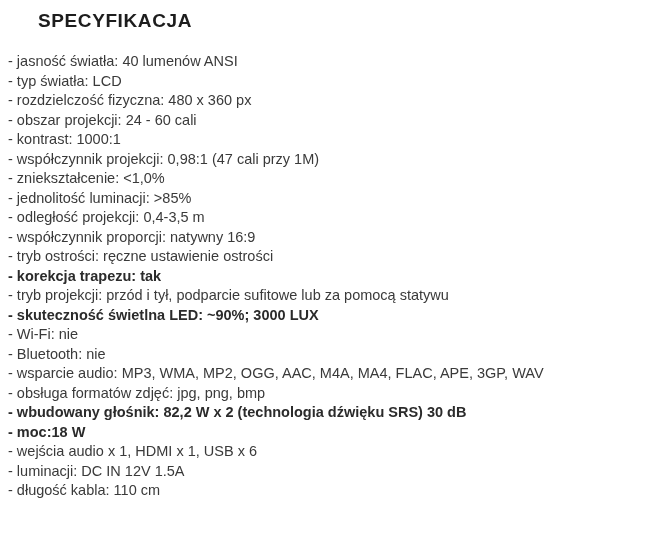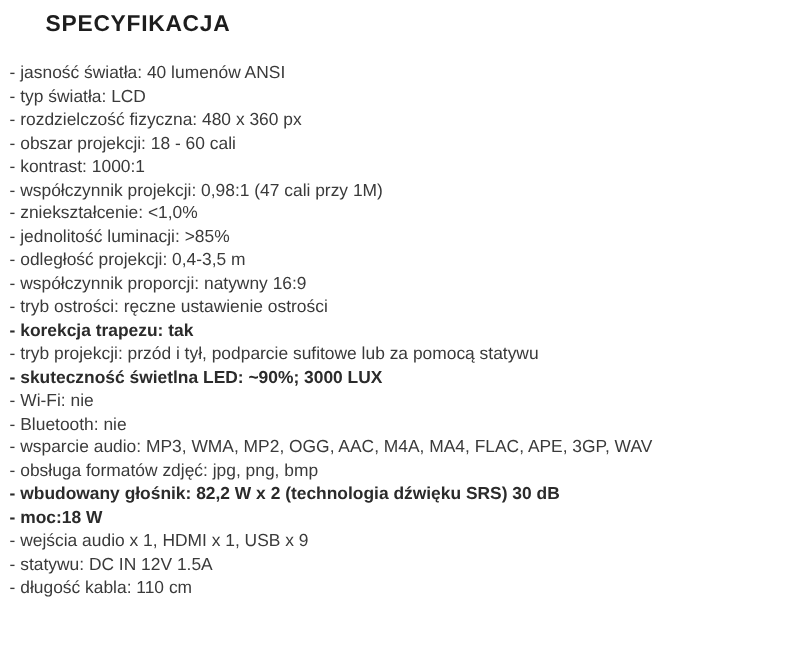--- a/index.html
+++ b/index.html
@@ -47,34 +47,34 @@
 </style>
 </head>
 <body>
 
 <main class="sheet">
   <h1 class="page-title">SPECYFIKACJA</h1>
   <div class="spec-list" id="spec-list">
       <div class="spec-line">- jasność światła: 40 lumenów ANSI</div>
       <div class="spec-line">- typ światła: LCD</div>
       <div class="spec-line">- rozdzielczość fizyczna: 480 x 360 px</div>
-      <div class="spec-line">- obszar projekcji: 18 - 60 cali</div>
+      <div class="spec-line">- obszar projekcji: 24 - 60 cali</div>
       <div class="spec-line">- kontrast: 1000:1</div>
       <div class="spec-line">- współczynnik projekcji: 0,98:1 (47 cali przy 1M)</div>
       <div class="spec-line">- zniekształcenie: &lt;1,0%</div>
       <div class="spec-line">- jednolitość luminacji: &gt;85%</div>
       <div class="spec-line">- odległość projekcji: 0,4-3,5 m</div>
       <div class="spec-line">- współczynnik proporcji: natywny 16:9</div>
       <div class="spec-line">- tryb ostrości: ręczne ustawienie ostrości</div>
       <div class="spec-line bold">- korekcja trapezu: tak</div>
       <div class="spec-line">- tryb projekcji: przód i tył, podparcie sufitowe lub za pomocą statywu</div>
       <div class="spec-line bold">- skuteczność świetlna LED: ~90%; 3000 LUX</div>
       <div class="spec-line">- Wi-Fi: nie</div>
       <div class="spec-line">- Bluetooth: nie</div>
       <div class="spec-line">- wsparcie audio: MP3, WMA, MP2, OGG, AAC, M4A, MA4, FLAC, APE, 3GP, WAV</div>
       <div class="spec-line">- obsługa formatów zdjęć: jpg, png, bmp</div>
       <div class="spec-line bold">- wbudowany głośnik: 82,2 W x 2 (technologia dźwięku SRS) 30 dB</div>
       <div class="spec-line bold">- moc:18 W</div>
-      <div class="spec-line">- wejścia audio x 1, HDMI x 1, USB x 9</div>
-      <div class="spec-line">- statywu: DC IN 12V 1.5A</div>
+      <div class="spec-line">- wejścia audio x 1, HDMI x 1, USB x 6</div>
+      <div class="spec-line">- luminacji: DC IN 12V 1.5A</div>
       <div class="spec-line">- długość kabla: 110 cm</div>
     </div>
 </main>
 
 </body></html>

